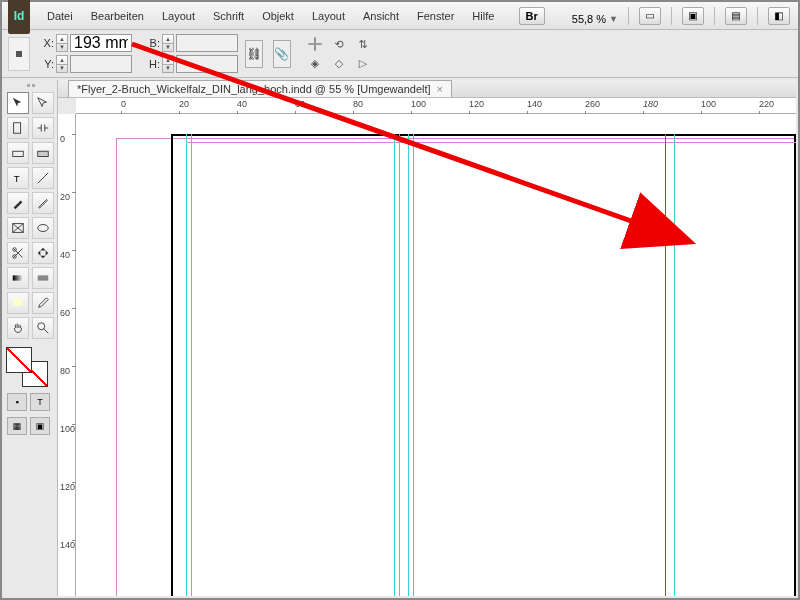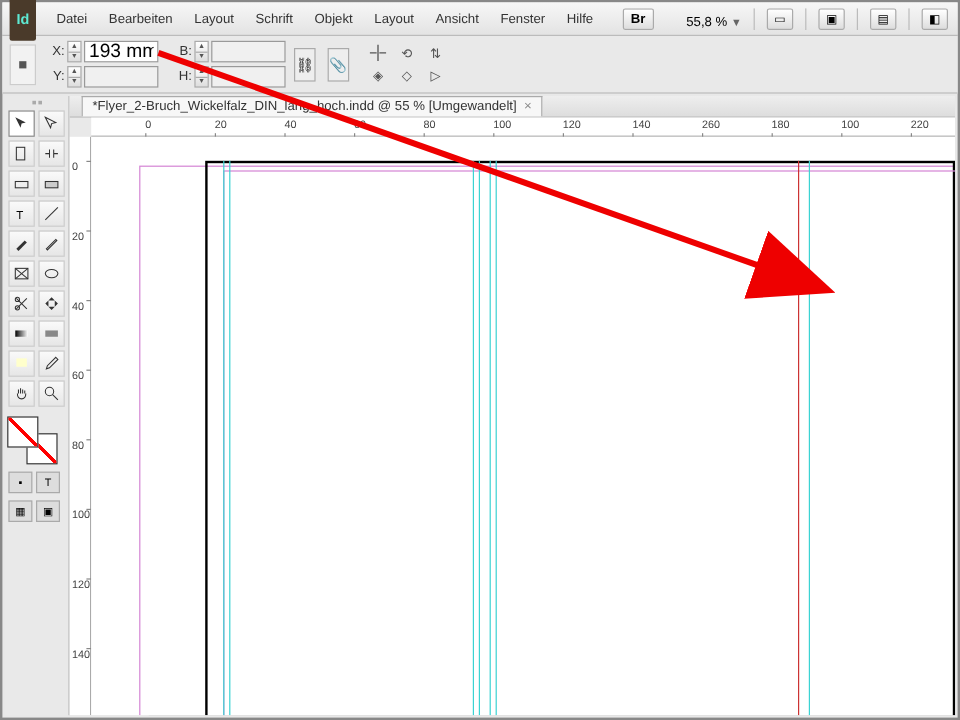--- a/index.html
+++ b/index.html
@@ -321,21 +321,21 @@
       <div class="ruler-h" id="rulerH">
           <div class="tick" style="left: 45px;">0</div>
           <div class="tick" style="left: 103px;">20</div>
           <div class="tick" style="left: 161px;">40</div>
           <div class="tick" style="left: 219px;">60</div>
           <div class="tick" style="left: 277px;">80</div>
           <div class="tick" style="left: 335px;">100</div>
           <div class="tick" style="left: 393px;">120</div>
           <div class="tick" style="left: 451px;">140</div>
           <div class="tick" style="left: 509px;">260</div>
-          <div class="tick" style="left: 567px;">180</div>
+          <div class="tick" style="left: 567px; font-style: italic;">180</div>
           <div class="tick" style="left: 625px;">100</div>
           <div class="tick" style="left: 683px;">220</div>
         </div>
       <div class="ruler-v" id="rulerV">
           <div class="tick" style="top: 20px;">0</div>
           <div class="tick" style="top: 78px;">20</div>
           <div class="tick" style="top: 136px;">40</div>
           <div class="tick" style="top: 194px;">60</div>
           <div class="tick" style="top: 252px;">80</div>
           <div class="tick" style="top: 310px;">100</div>

